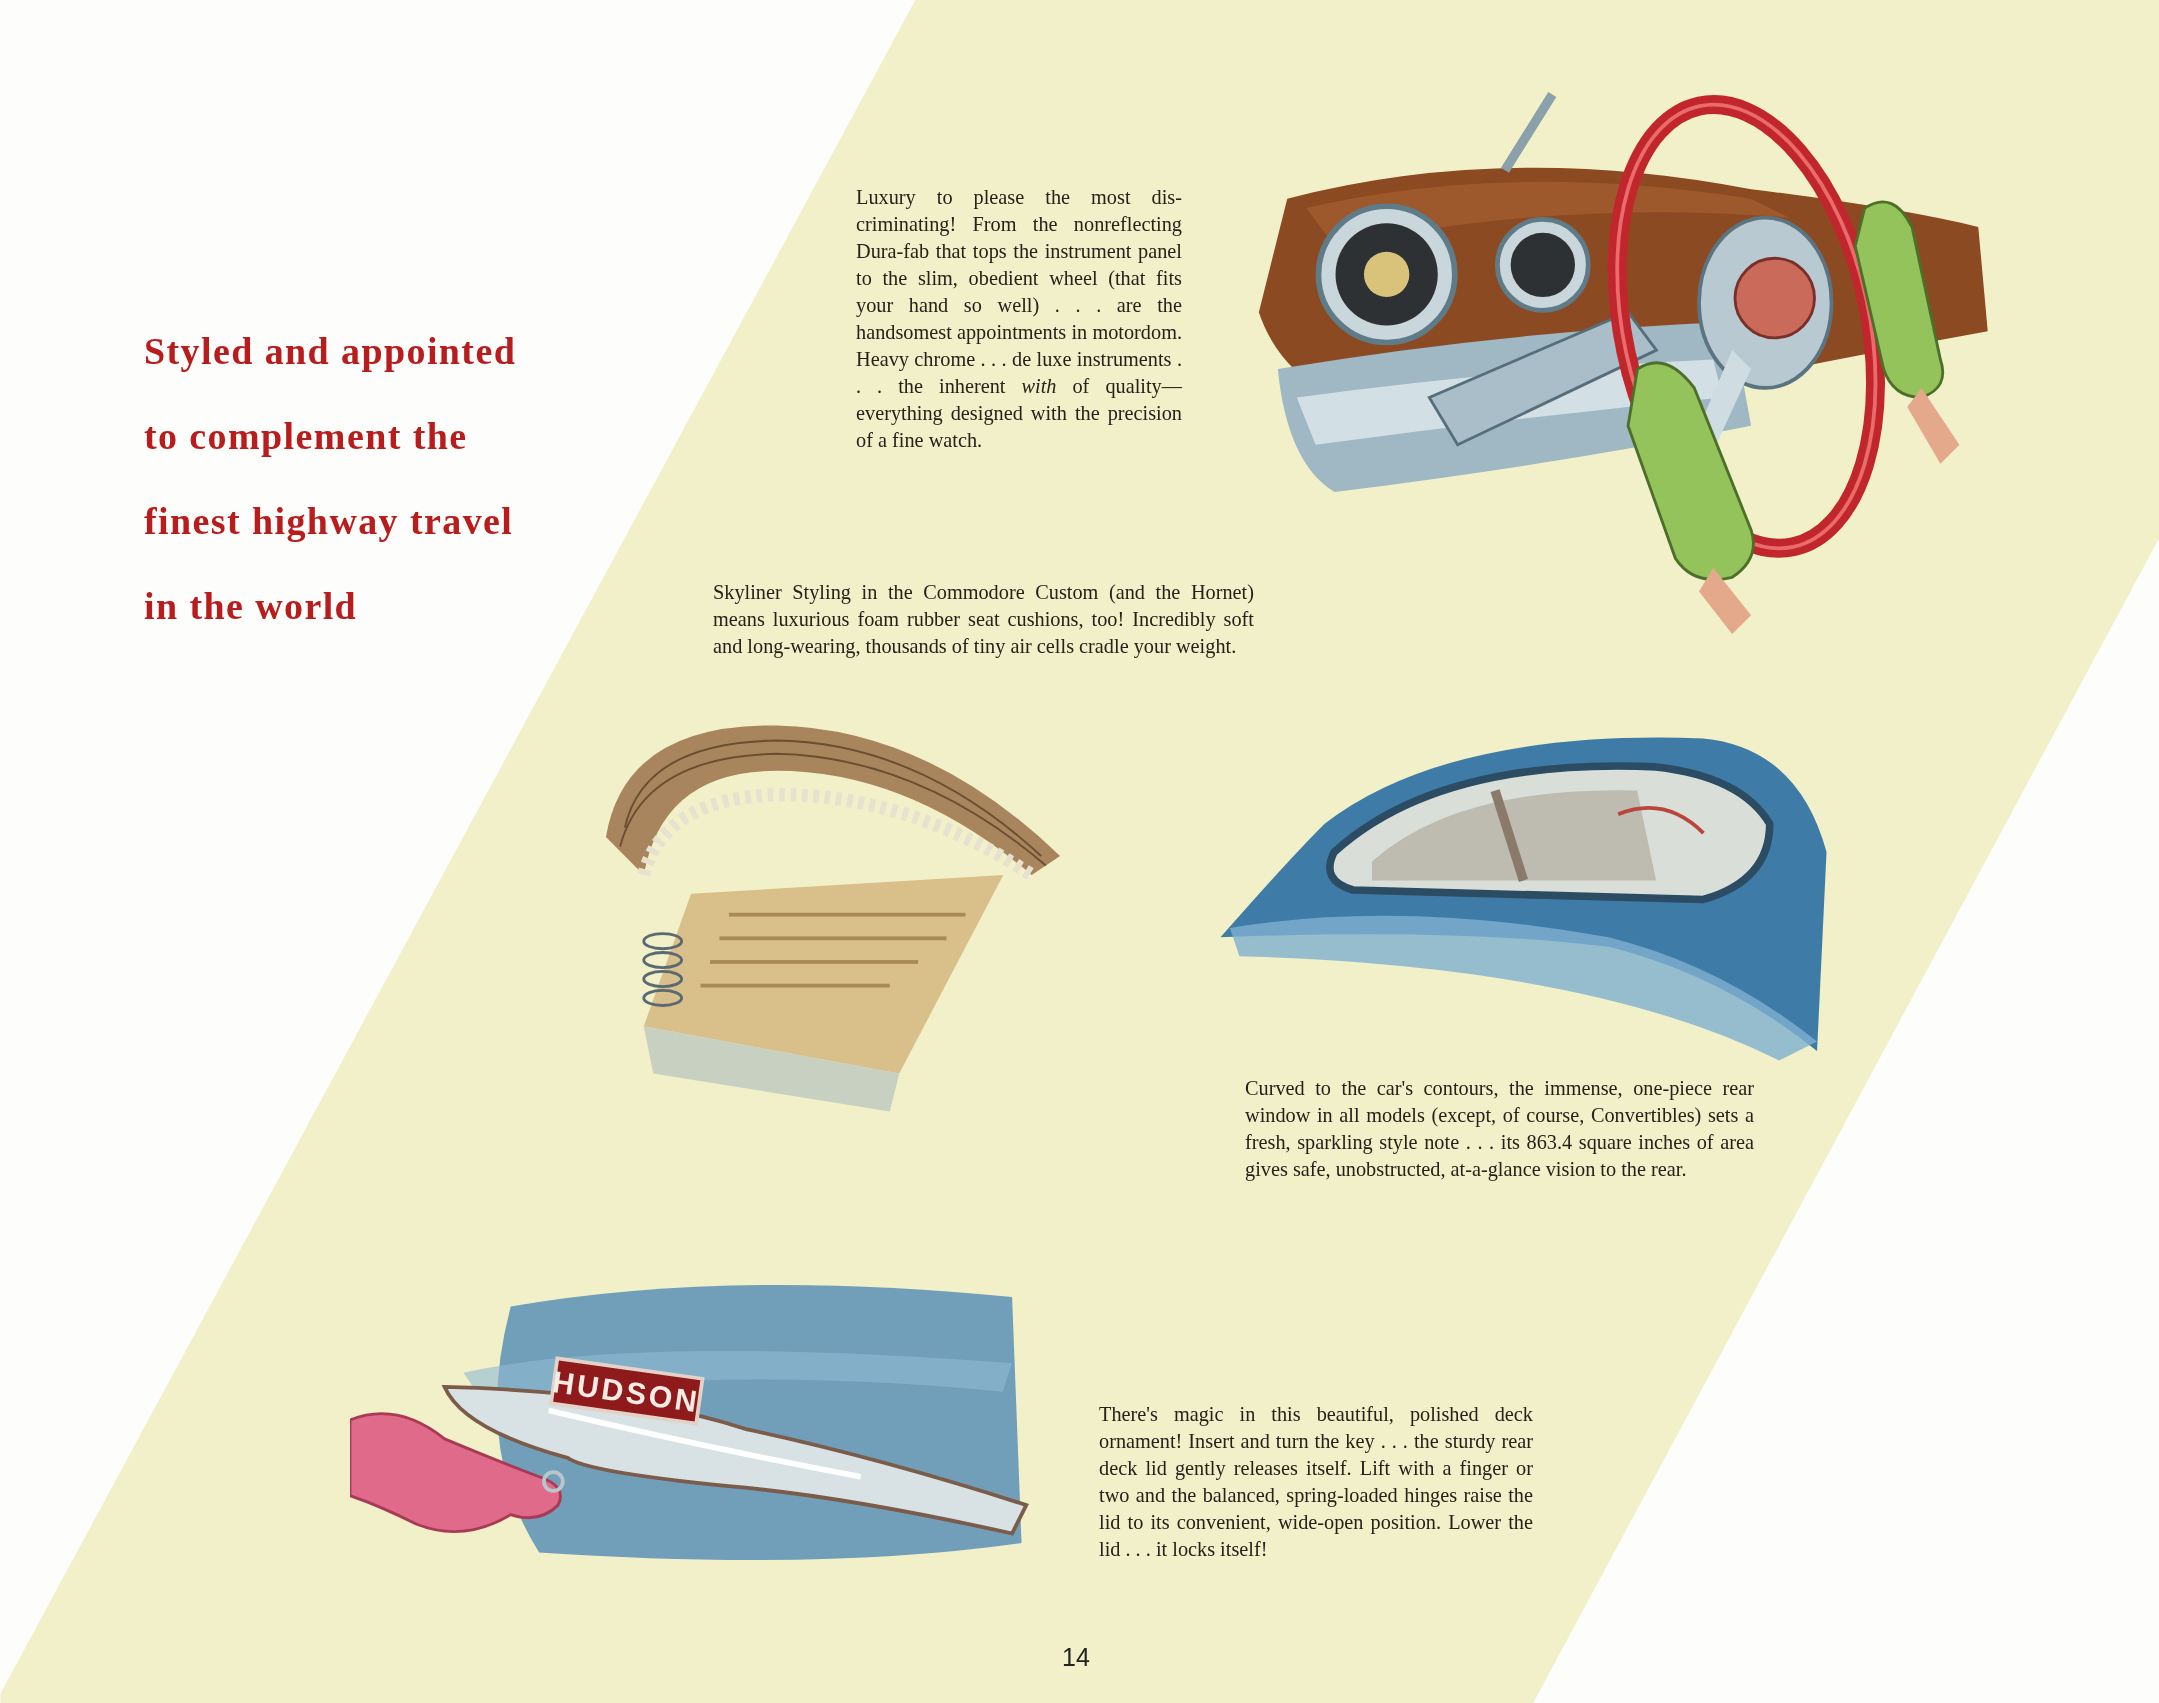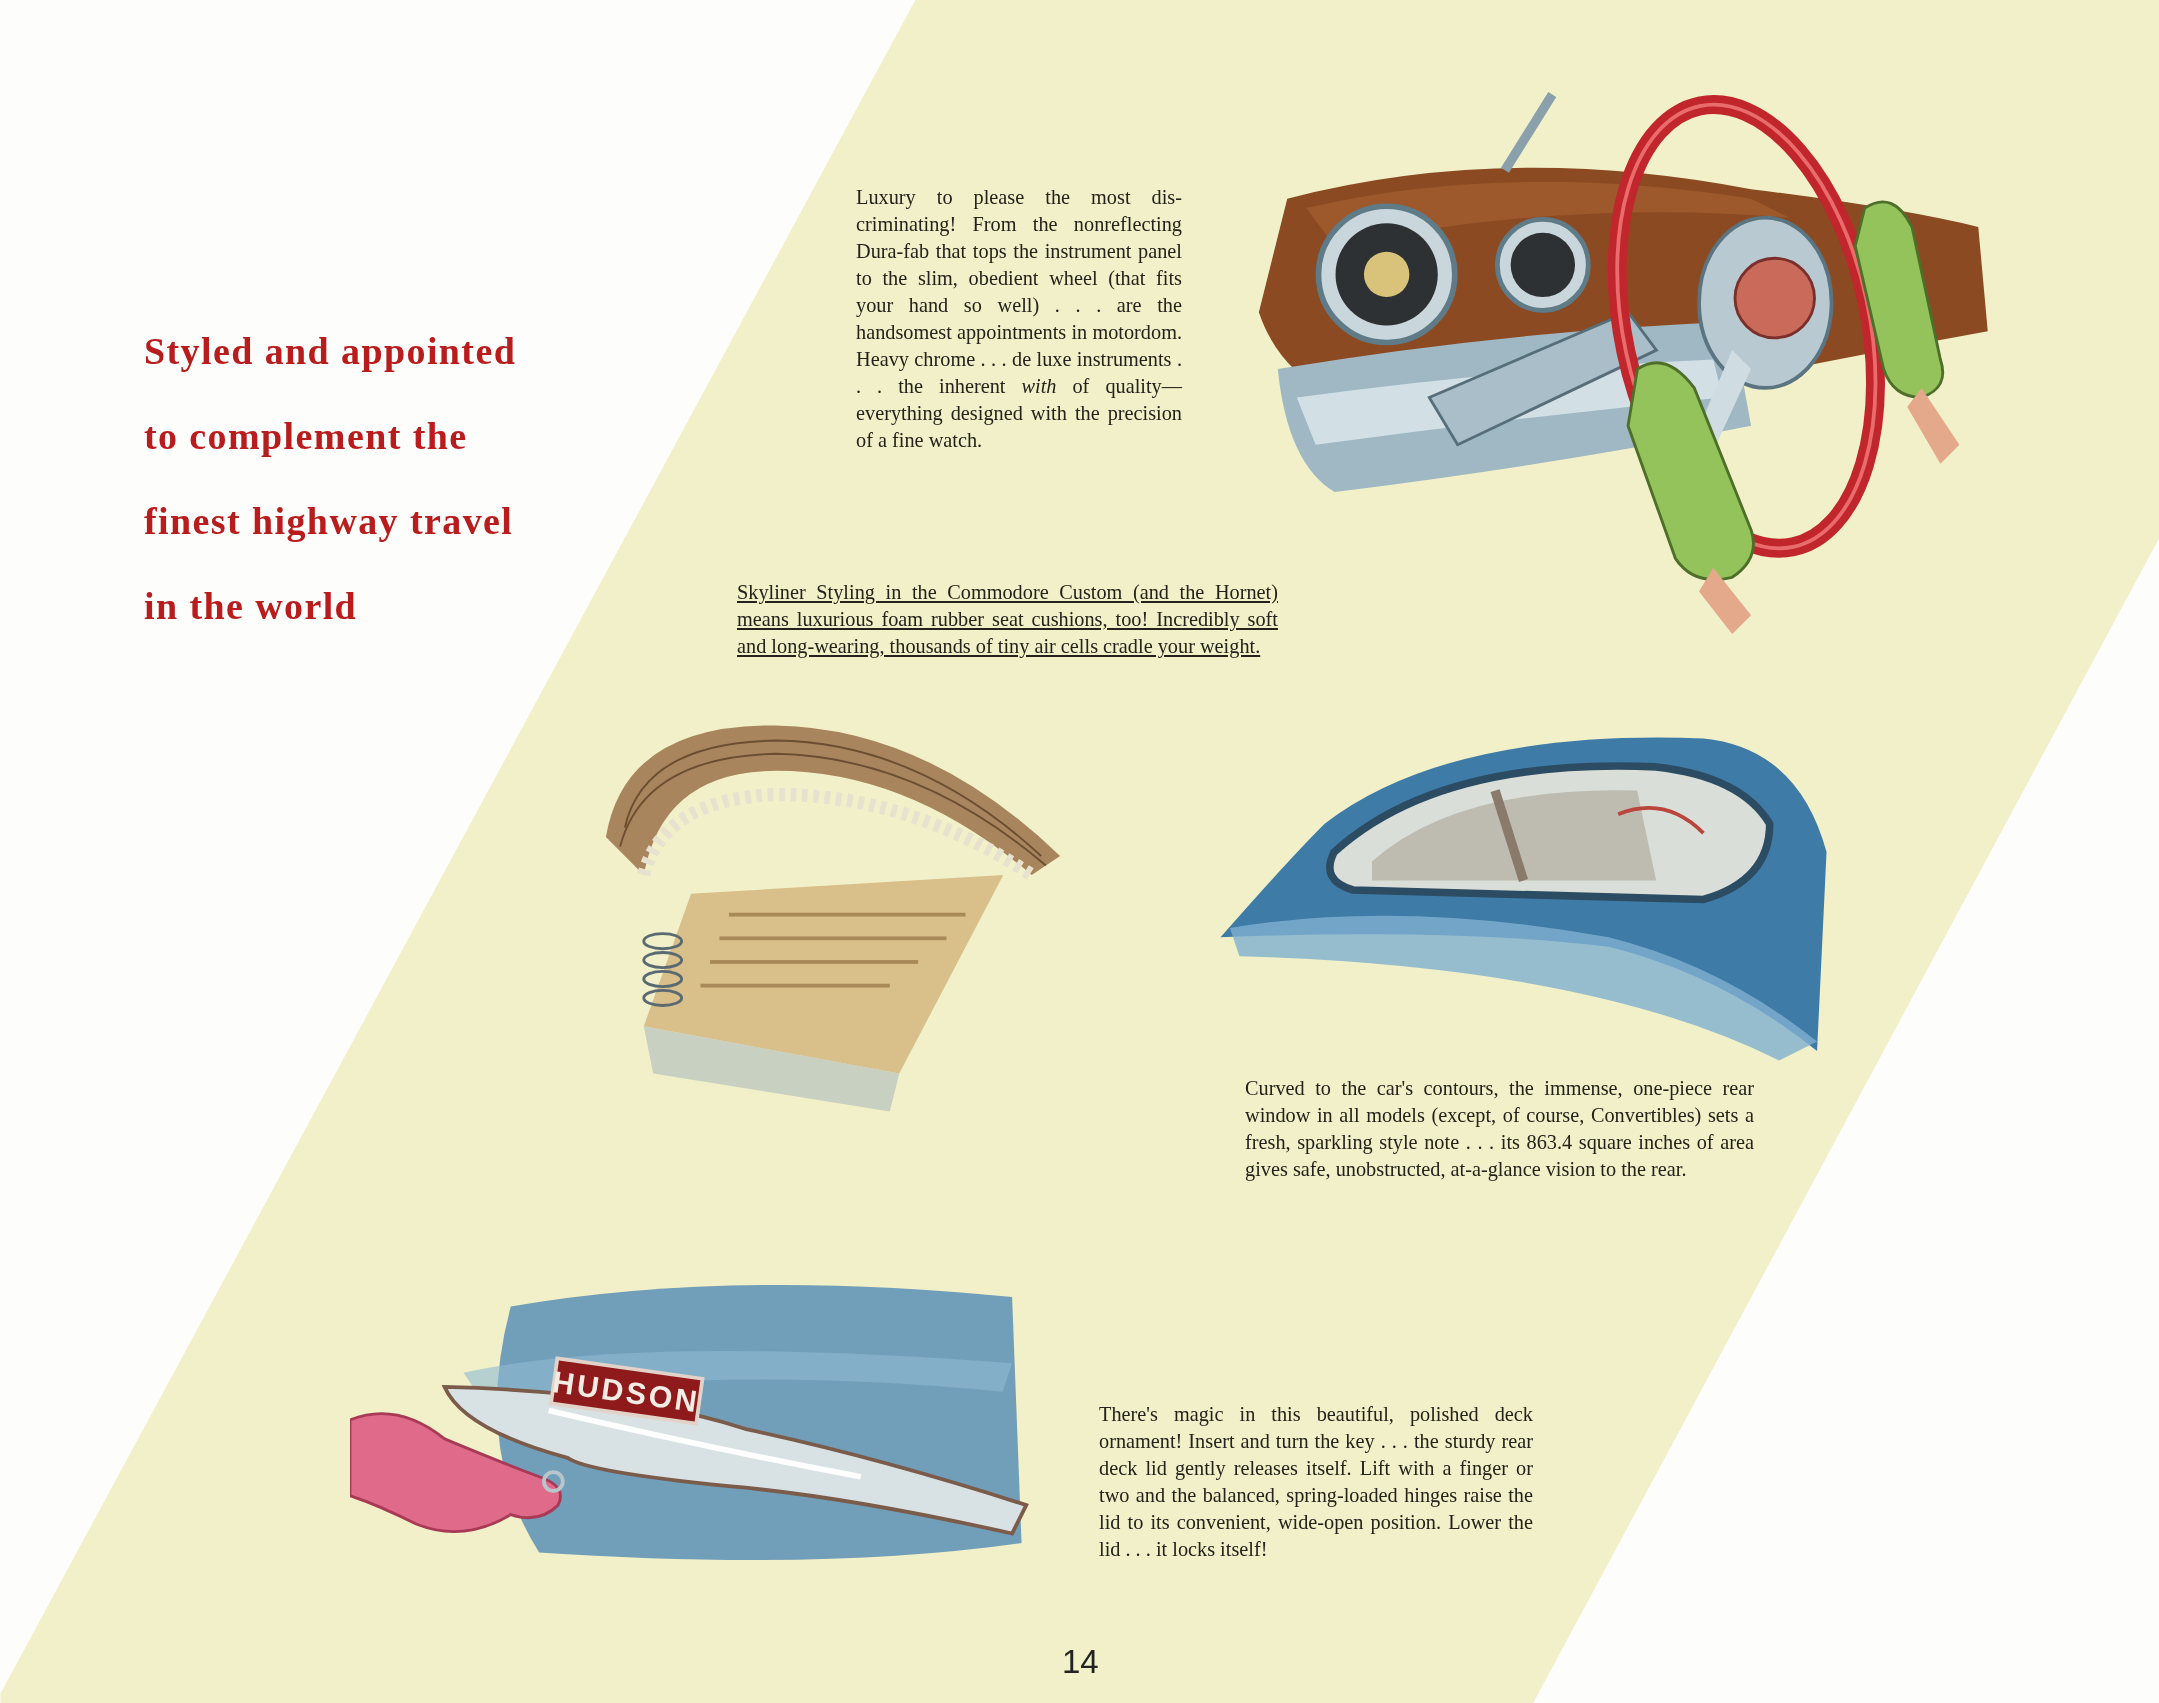--- a/index.html
+++ b/index.html
@@ -3,24 +3,24 @@
 <meta charset="utf-8">
 <style>
   html,body{margin:0;padding:0;}
   body{width:2160px;height:1703px;position:relative;overflow:hidden;background:#fdfdfb;font-family:"Liberation Serif","DejaVu Serif",serif;color:#222018;}
   .band{position:absolute;left:0;top:0;width:2160px;height:1703px;}
   .heading{position:absolute;left:144px;top:309px;width:492px;}
   .heading .line{display:block;font-size:38px;font-weight:bold;letter-spacing:1.4px;line-height:85px;color:#b91c1c;white-space:nowrap;}
   .copy{position:absolute;font-size:20.3px;line-height:27px;text-align:justify;color:#24221b;}
   .copy p{margin:0;}
   #b1{left:856px;top:184px;width:326px;}
-  #b2{left:737px;top:579px;width:541px;text-decoration:underline;}
+  #b2{left:713px;top:579px;width:541px;}
   #b3{left:1245px;top:1075px;width:509px;}
   #b4{left:1099px;top:1401px;width:434px;}
-  .pagenum{position:absolute;left:1062px;top:1643px;font-family:"Liberation Sans","DejaVu Sans",sans-serif;font-size:33px;color:#222;}
+  .pagenum{position:absolute;left:1062px;top:1643px;font-family:"Liberation Sans","DejaVu Sans",sans-serif;font-size:25px;color:#222;}
   .illus{position:absolute;}
 </style>
 </head>
 <body>
 
 <svg class="band" viewBox="0 0 2282 1800">
   <polygon points="967,0 2282,0 2282,568 1620,1800 0,1800 0,1790" fill="#f1f0c8"></polygon>
 </svg>
 
 <div class="heading">

